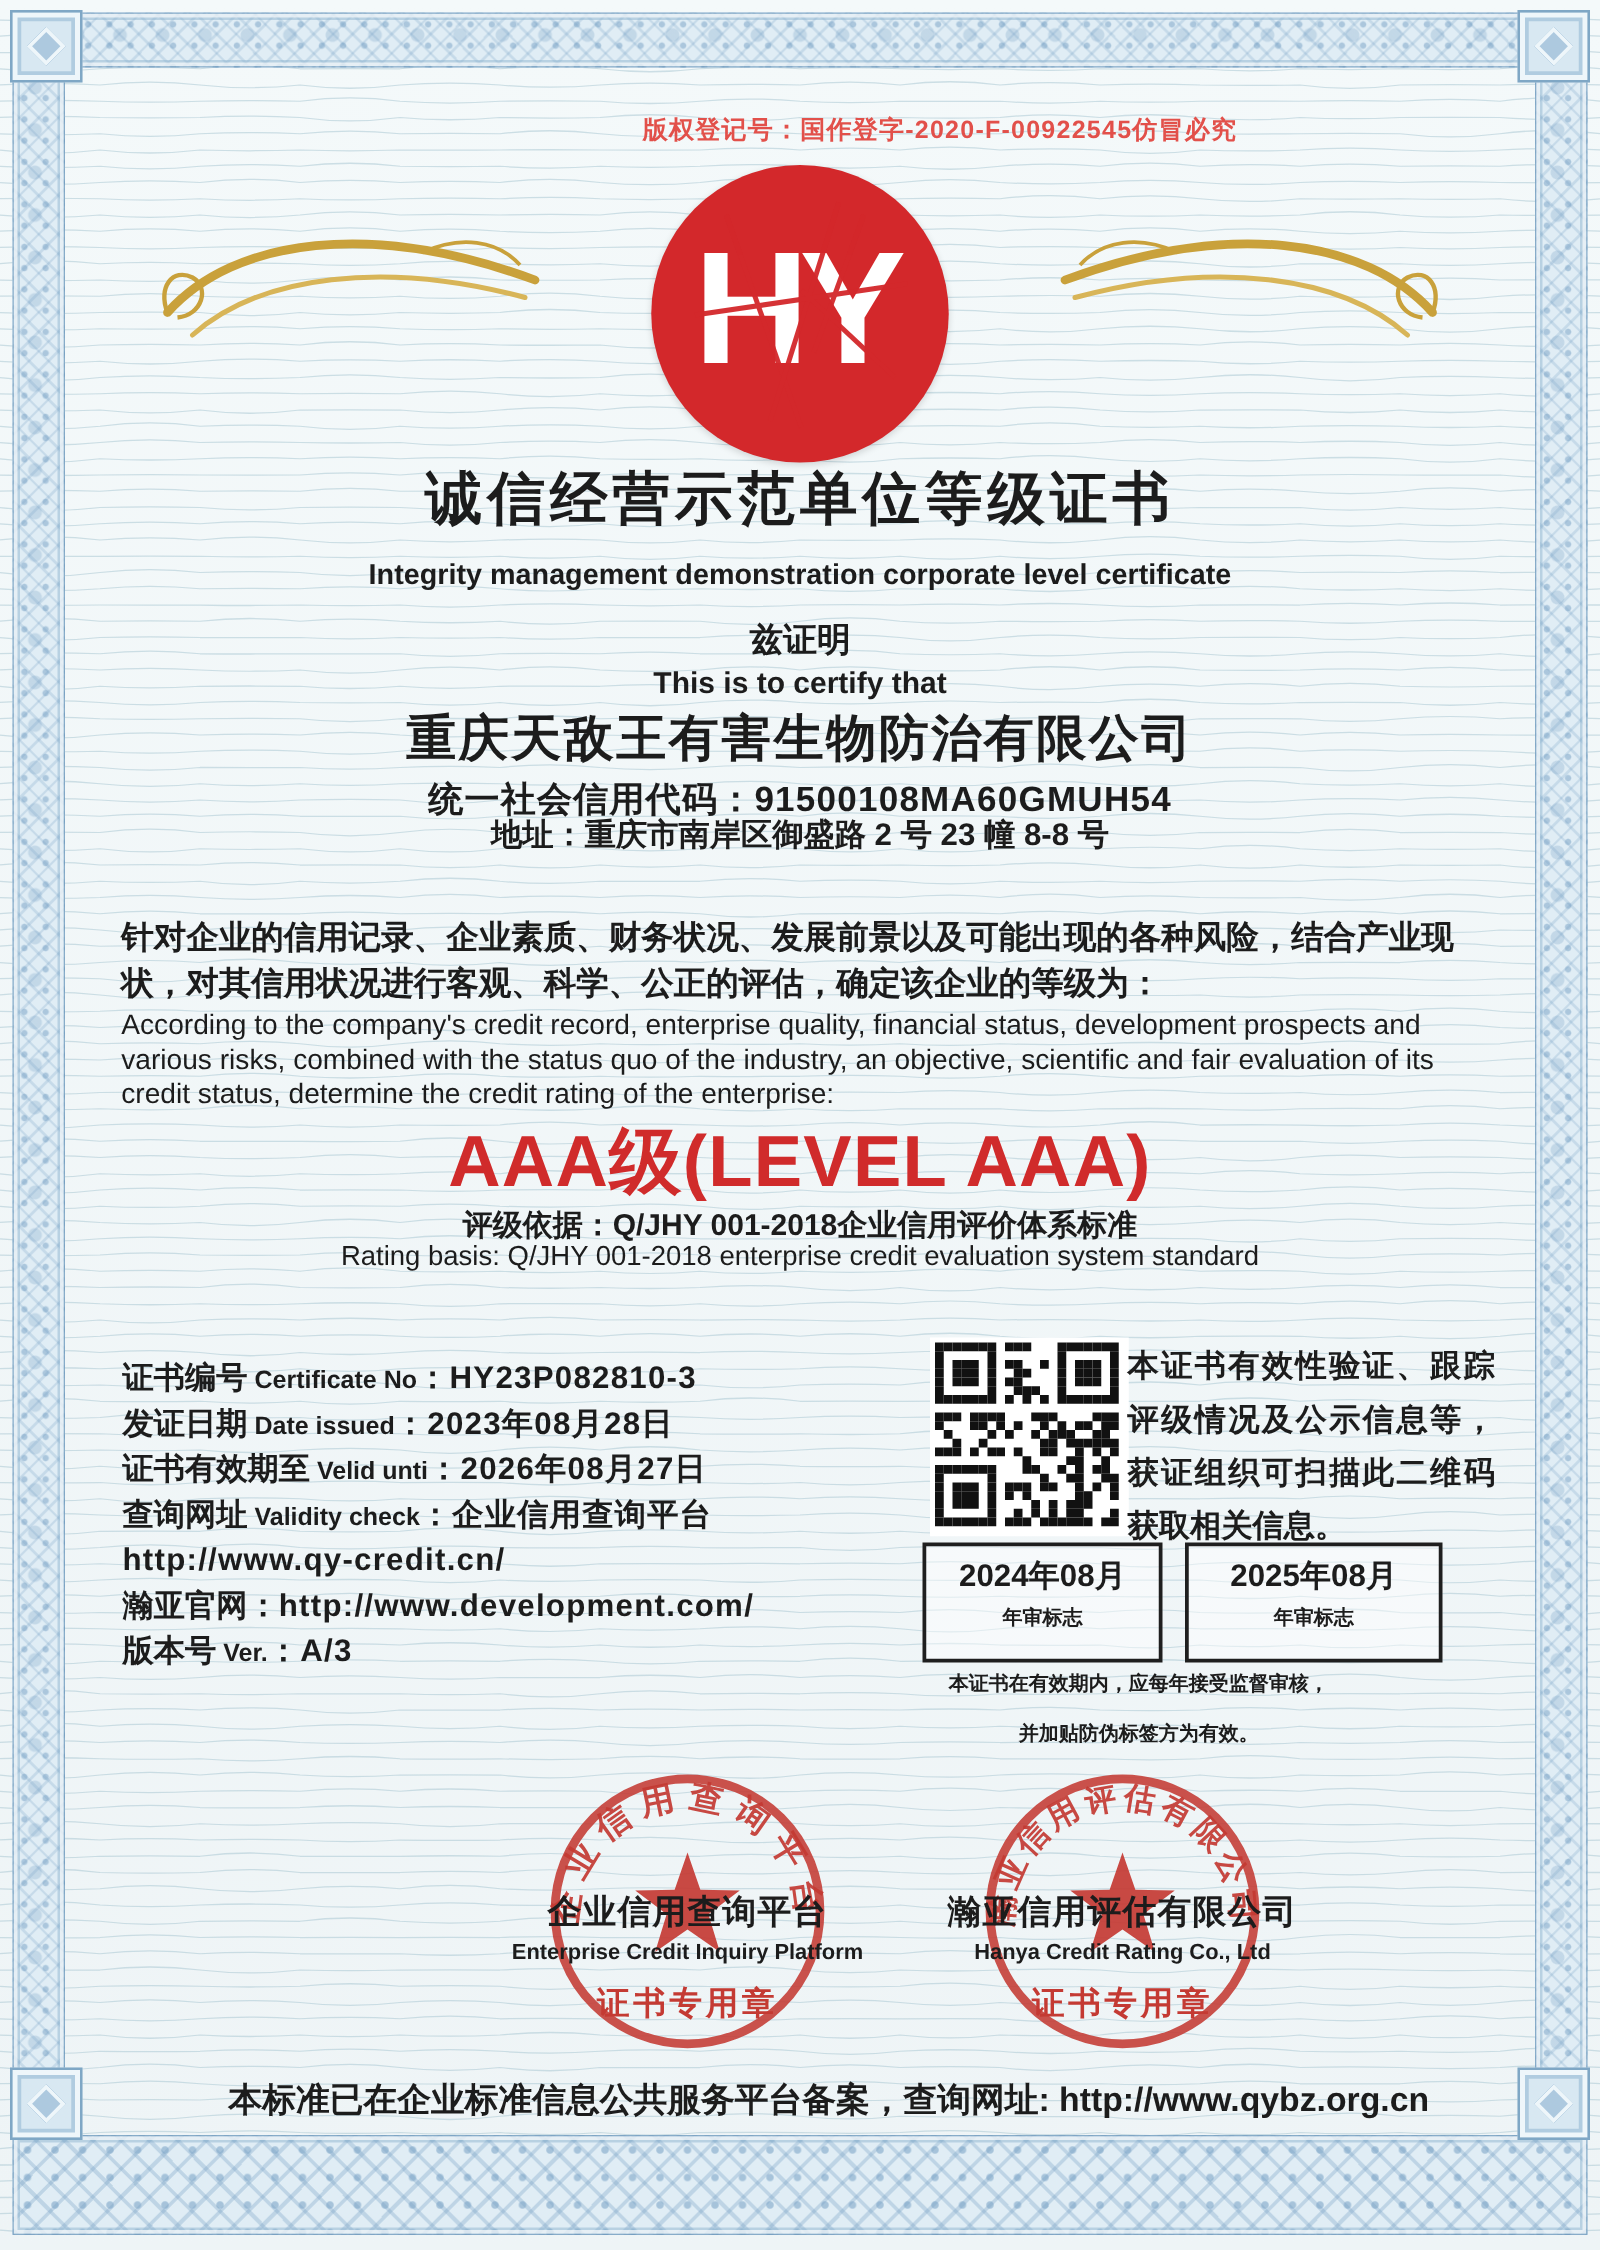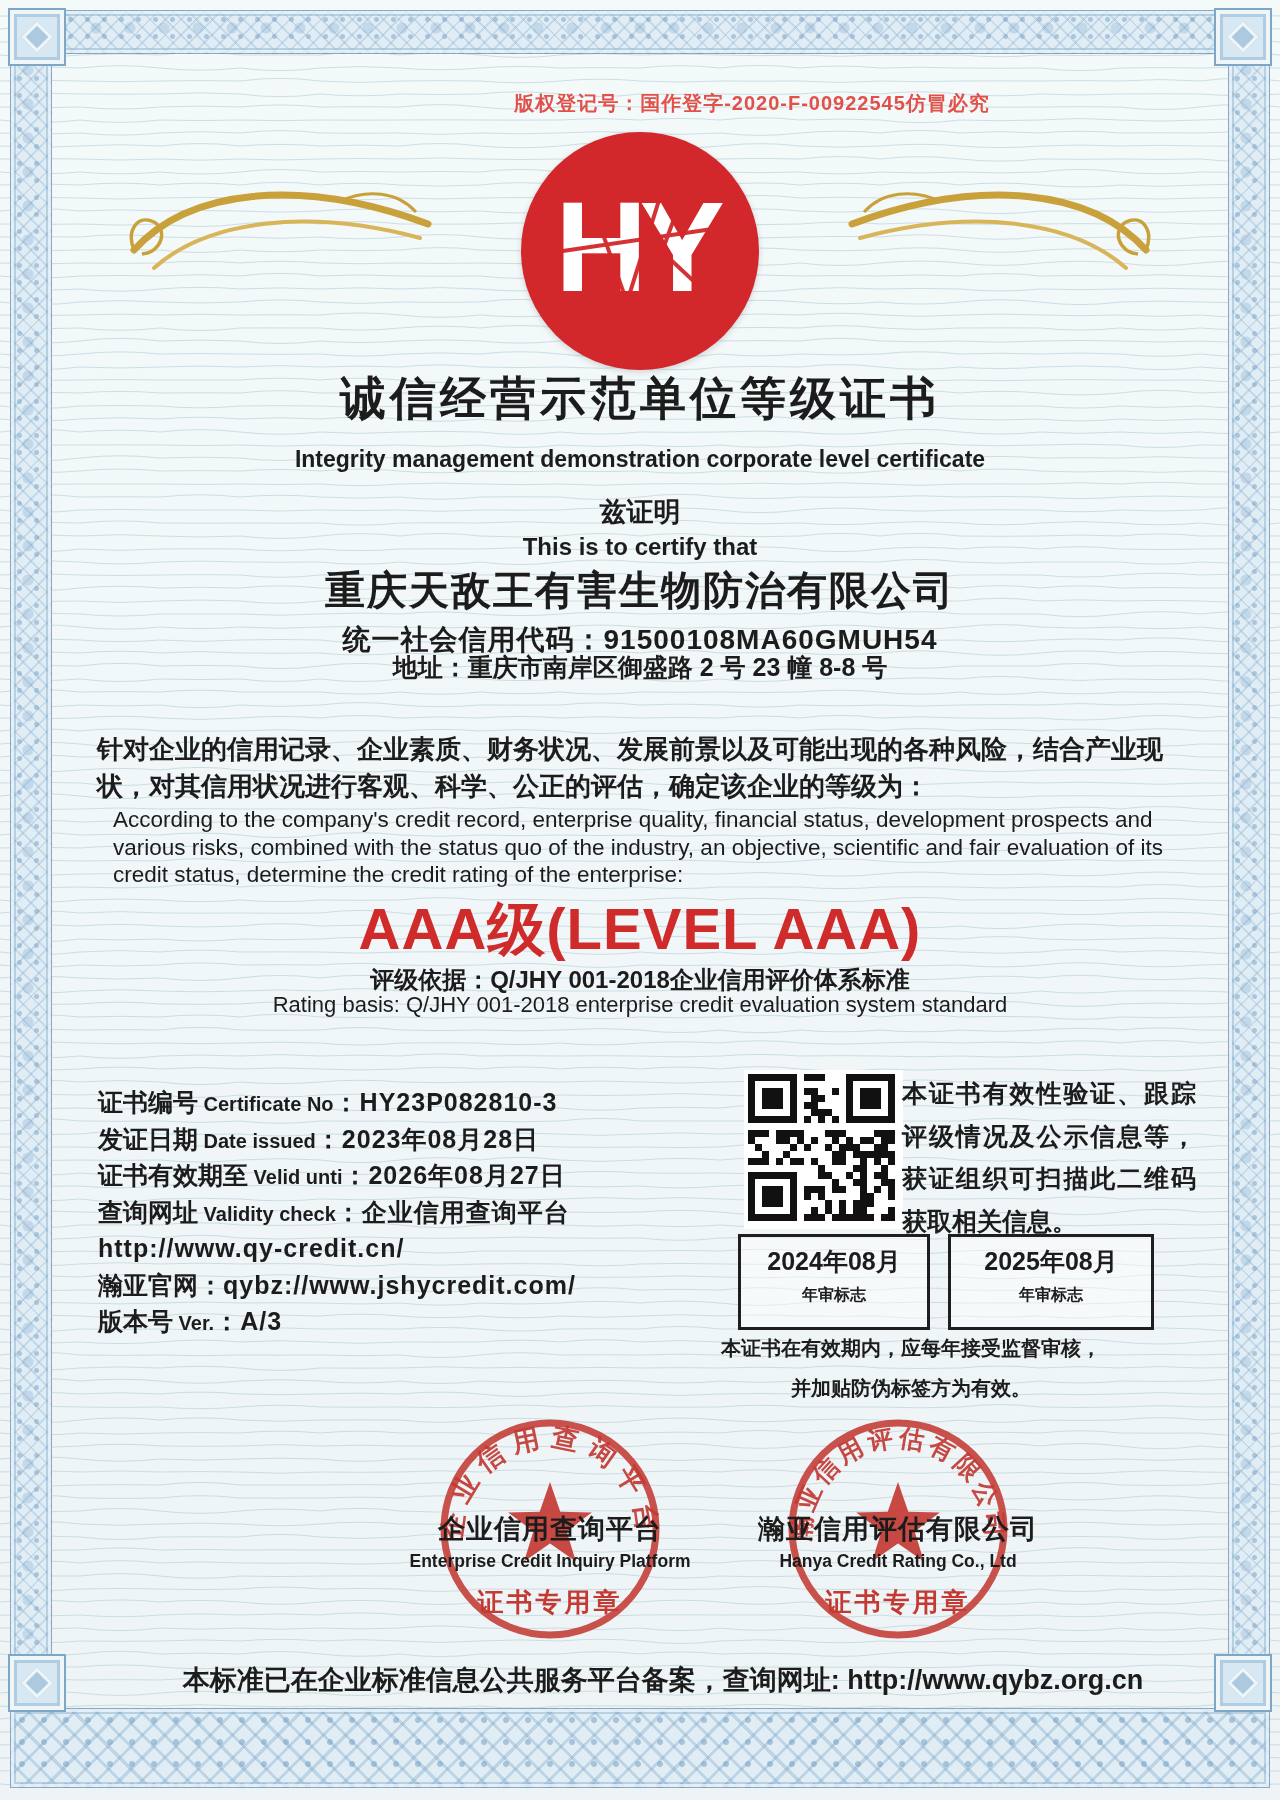--- a/index.html
+++ b/index.html
@@ -57,38 +57,38 @@
   .fl-left{left:128px;} .fl-right{left:842px;transform:scaleX(-1);}
   .title-zh{top:368px;font-size:46px;font-weight:bold;letter-spacing:4px;}
   .title-en{top:446px;font-size:23px;font-weight:600;}
   .certify-zh{top:494px;font-size:27px;font-weight:600;}
   .certify-en{top:533px;font-size:24px;font-weight:600;}
   .company{top:563px;font-size:40px;font-weight:bold;letter-spacing:2px;}
   .code{top:621px;font-size:28px;font-weight:600;letter-spacing:1px;}
   .address{top:651px;font-size:25px;font-weight:600;}
   .para{left:97px;width:1092px;text-align:left;}
   .para-zh{top:731px;font-size:26px;line-height:37px;font-weight:600;}
-  .para-en{top:806px;font-size:22.5px;line-height:27.5px;font-weight:500;margin-left:16px;}
+  .para-en{top:806px;font-size:22.5px;line-height:27.5px;font-weight:500;}
   .level{top:891px;font-size:58px;font-weight:bold;color:#d02b2b;letter-spacing:1px;}
   .basis-zh{top:964px;font-size:24px;font-weight:600;}
   .basis-en{top:992px;font-size:22px;font-weight:500;}
   .details{top:1086px;left:98px;width:580px;text-align:left;}
   .detail-row{line-height:32.5px;white-space:nowrap;}
   .d-zh{font-size:25px;font-weight:700;}
   .d-en{font-size:20px;font-weight:600;}
   .d-val{font-size:25px;font-weight:600;letter-spacing:1px;}
   .qr{left:744px;top:1070px;width:155px;height:155px;background:#ffffff;padding:2px;}
   .qr-note{left:902px;top:1072px;width:294px;font-size:25px;line-height:42.5px;
     font-weight:600;text-align:justify;}
   .mark-box{top:1234px;height:96px;border:3px solid #1f1f1f;background:rgba(255,255,255,.45);
     text-align:center;box-sizing:border-box;padding-top:7px;}
   .mb-1{left:738px;width:192px;} .mb-2{left:948px;width:206px;}
   .mark-date{font-size:25px;font-weight:600;line-height:34px;}
   .mark-label{font-size:16px;font-weight:600;line-height:34px;}
-  .supervision{top:1328px;left:628px;width:566px;font-size:20px;font-weight:600;
+  .supervision{top:1328px;left:628px;width:566px;font-size:16px;font-weight:600;
     line-height:40px;text-align:center;}
   .seal-svg{top:1414px;width:230px;height:230px;}
   .seal-1{left:435px;} .seal-2{left:783px;}
   .seal-text{width:340px;text-align:center;}
   .st-1{left:380px;} .st-2{left:728px;}
   .org-zh{top:1511px;font-size:27px;font-weight:bold;letter-spacing:1px;}
   .org-en{top:1551px;font-size:17.5px;font-weight:600;}
   .stamp-red{top:1585px;font-size:26px;font-weight:700;color:#c43a33;letter-spacing:3px;}
   .footer-line{top:1662px;font-size:27px;font-weight:bold;margin-left:23px;}
 </style>
@@ -309,21 +309,21 @@
       <div class="detail-row">
         <span class="d-zh">证书有效期至</span><span class="d-en"> Velid unti</span><span class="d-val">：2026年08月27日</span>
       </div>
       <div class="detail-row">
         <span class="d-zh">查询网址</span><span class="d-en"> Validity check</span><span class="d-val">：企业信用查询平台</span>
       </div>
       <div class="detail-row">
         <span class="d-zh"></span><span class="d-en"></span><span class="d-val">http://www.qy-credit.cn/</span>
       </div>
       <div class="detail-row">
-        <span class="d-zh">瀚亚官网：</span><span class="d-en"></span><span class="d-val">qybz://www.jshycredit.com/</span>
+        <span class="d-zh">瀚亚官网：</span><span class="d-en"></span><span class="d-val">http://www.development.com/</span>
       </div>
       <div class="detail-row">
         <span class="d-zh">版本号</span><span class="d-en"> Ver.</span><span class="d-val">：A/3</span>
       </div>
     </div>
 
     <div class="abs qr">
       <svg id="qr-svg" width="151" height="151">
           <rect width="151" height="151" fill="#ffffff"></rect>
           <rect x="2" y="2" width="7" height="7" fill="#111"></rect>

